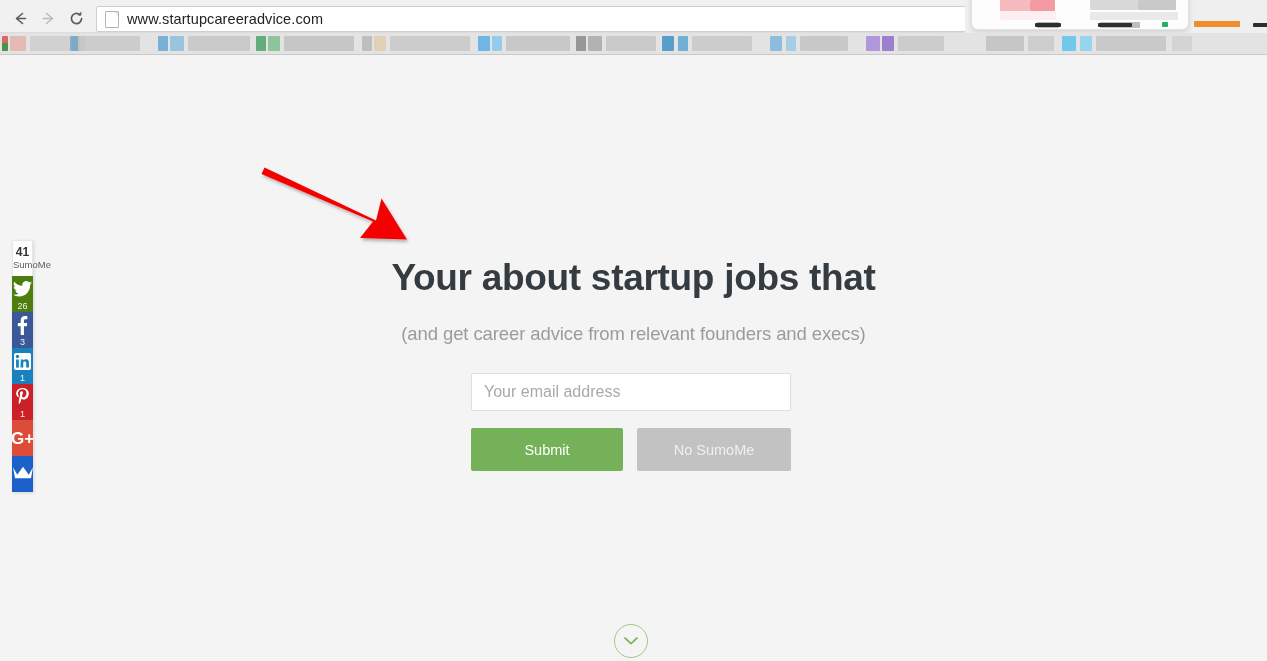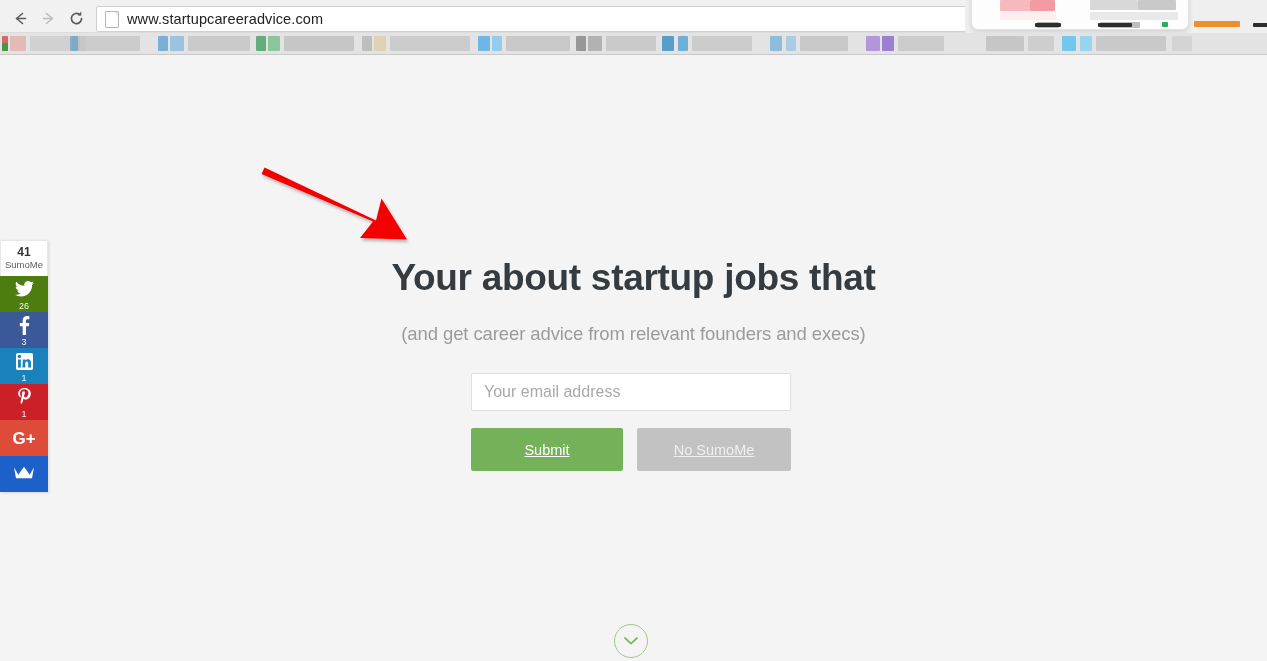--- a/index.html
+++ b/index.html
@@ -140,23 +140,23 @@
     top: 56px; left: 0;
     width: 1267px;
     height: 605px;
     background: #f4f4f4;
     overflow: hidden;
   }
 
   
   .share-rail {
     position: absolute;
-    left: 0;
+    left: 12px;
     top: 184px;
-    width: 48px;
+    width: 21px;
     z-index: 4;
     box-shadow: 1px 1px 3px rgba(0,0,0,.12);
   }
   .share-count-box {
     background: #ffffff;
     text-align: center;
     padding: 5px 0 6px 0;
     border: 1px solid #e7e7e7;
     border-bottom: none;
     box-sizing: border-box;
@@ -247,21 +247,20 @@
   .btn {
     position: absolute;
     top: 372px;
     height: 43px;
     border: none;
     border-radius: 2px;
     font-family: "Liberation Sans", sans-serif;
     font-size: 14.5px;
     color: #ffffff;
     cursor: pointer;
-    text-decoration: underline;
   }
   .btn-submit {
     left: 471px;
     width: 152px;
     background: #74b158;
   }
   .btn-nothanks {
     left: 637px;
     width: 154px;
     background: #c2c2c2;

